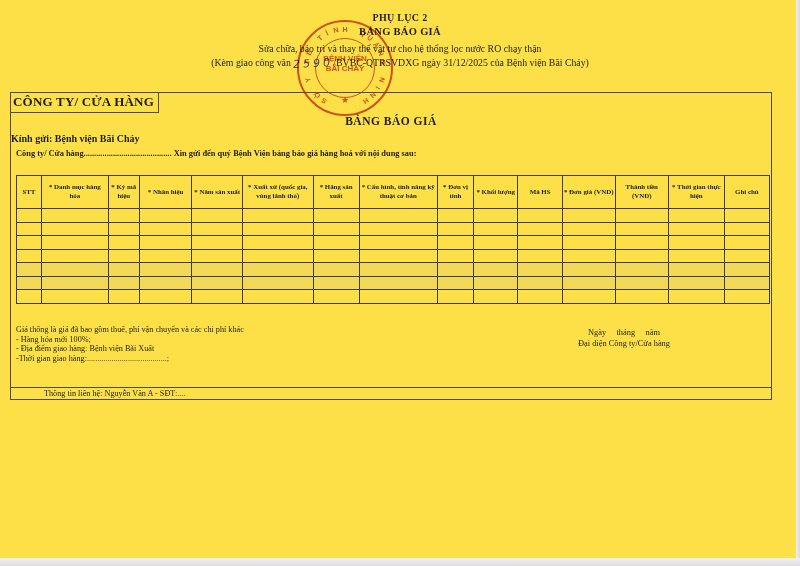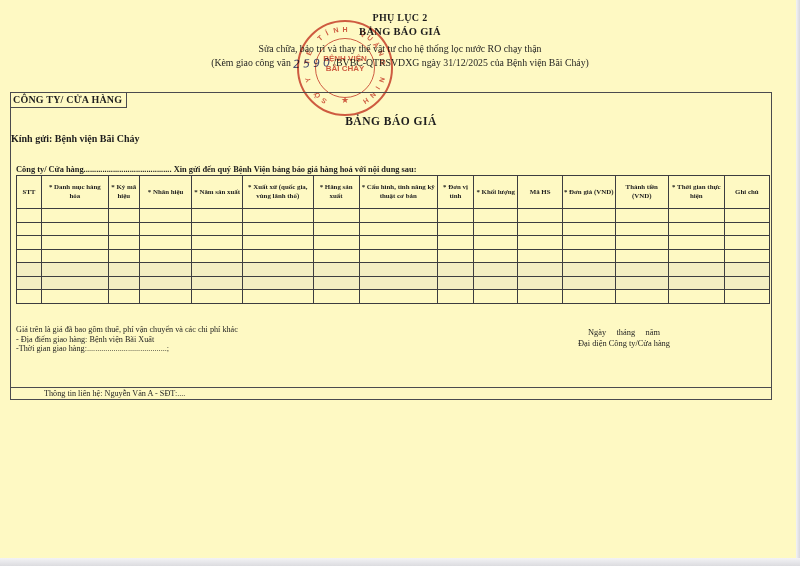--- a/index.html
+++ b/index.html
@@ -1,20 +1,20 @@
 <!DOCTYPE html>
 <html><head>
 <meta charset="utf-8">
 <style>
   * { box-sizing: border-box; margin: 0; padding: 0; }
   html,body { width:800px; height:566px; }
   body { font-family: "Liberation Serif", "DejaVu Serif", serif; background:#e9e9ec; }
   .page {
     position:relative; width:800px; height:566px; overflow:hidden;
-    background:#fef9c3; color:#1e1e1e;
+    background:#fde047; color:#1e1e1e;
   }
   .scan-edge-right { position:absolute; right:0; top:0; width:4px; height:100%; background:linear-gradient(to right,#f3f3f5,#d8d8dd); }
   .scan-edge-bottom { position:absolute; left:0; bottom:0; width:100%; height:8px; background:linear-gradient(to bottom,#f3f3f5,#dcdce0); }
 
   
   .doc-header { position:absolute; left:0; top:11px; width:100%; text-align:center; line-height:1.4; }
   .doc-appendix { font-weight:bold; font-size:10px; letter-spacing:.3px; }
   .doc-title    { font-weight:bold; font-size:10.5px; letter-spacing:.3px; }
   .doc-subtitle { font-size:9.8px; margin-top:2px; }
   .doc-ref      { font-size:9.8px; }
@@ -29,26 +29,26 @@
                  transform:translate(-50%,-50%); border:1.2px solid currentColor; border-radius:50%; }
   .stamp-center { position:absolute; left:0; top:34px; width:100%; text-align:center;
                   font-weight:bold; font-size:8px; line-height:1.2; font-family:"Liberation Sans",sans-serif; }
   .stamp-star { position:absolute; left:0; top:76px; width:100%; text-align:center; font-size:9px; line-height:1; }
   .ring-ch { position:absolute; font-family:"Liberation Sans",sans-serif; font-weight:bold; font-size:7px; line-height:1; }
 
   
   .frame { position:absolute; left:10px; top:92px; width:762px; height:308px; border:1.5px solid #4b4b4e; }
   .corner-label { position:absolute; left:0; top:0; padding:1px 4px 2px 2px;
                   border-right:1px solid #4b4b4e; border-bottom:1px solid #4b4b4e;
-                  font-weight:bold; font-size:10px; letter-spacing:.2px; }
+                  font-weight:bold; font-size:13px; letter-spacing:.2px; }
   .form-title { position:absolute; left:0; top:22px; width:100%; text-align:center;
                 font-weight:bold; font-size:11.5px; letter-spacing:.5px; }
   .form-recipient { position:absolute; left:0; top:40px; width:100%; 
                     font-weight:bold; font-size:10px; }
-  .intro-line { position:absolute; left:5px; top:72px; font-weight:bold; font-size:8.4px; }
+  .intro-line { position:absolute; left:5px; top:56px; font-weight:bold; font-size:8.4px; }
 
   
   table.quote { position:absolute; left:5px; top:82px; width:754px; border-collapse:collapse;
                 table-layout:fixed; }
   table.quote th, table.quote td { border:1px solid #3d3d40; }
   table.quote th { font-weight:bold; font-size:6.9px; line-height:1.25; padding:2px 1px;
                    height:33px; text-align:center; vertical-align:middle; }
   table.quote td { height:13.5px; padding:0; }
   table.quote tbody tr:nth-child(5) td,
   table.quote tbody tr:nth-child(6) td { background:rgba(175,178,190,.14); }
@@ -268,21 +268,22 @@
             <td></td>
             <td></td>
             <td></td>
             <td></td>
             <td></td>
           </tr>
         </tbody>
       </table>
 
     <div class="footer-notes">
-        <div class="note-line">Giá trên là giá đã bao gồm thuế, phí vận chuyển và các chi phí khác</div>
+        <div class="note-line">Giá thống là giá đã bao gồm thuế, phí vận chuyển và các chi phí khác</div>
+        <div class="note-line">- Hàng hóa mới 100%;</div>
         <div class="note-line">- Địa điểm giao hàng: Bệnh viện Bãi Xuất</div>
         <div class="note-line">-Thời gian giao hàng:.......................................;</div>
       </div>
 
     <div class="sign-block">
       <div>Ngày&nbsp;&nbsp;&nbsp;&nbsp;&nbsp;tháng&nbsp;&nbsp;&nbsp;&nbsp;&nbsp;năm</div>
       <div>Đại diện Công ty/Cửa hàng</div>
     </div>
 
     <div class="footer-separator"></div>

